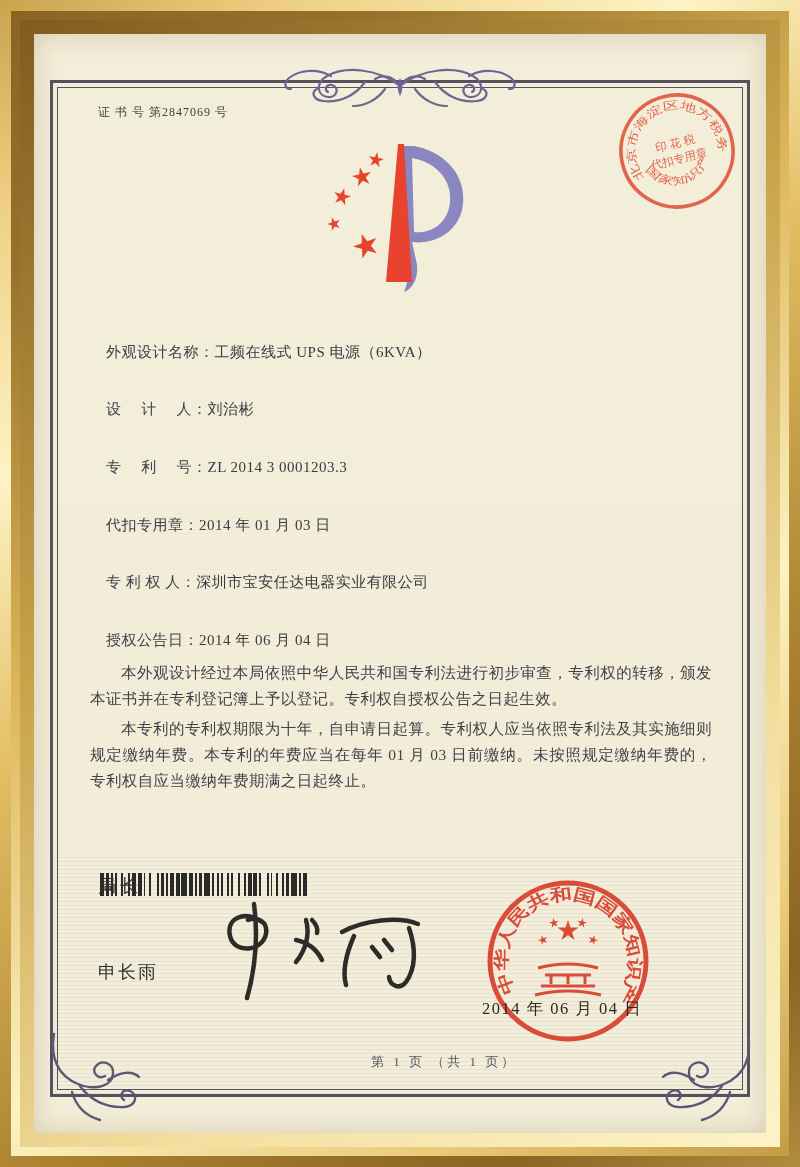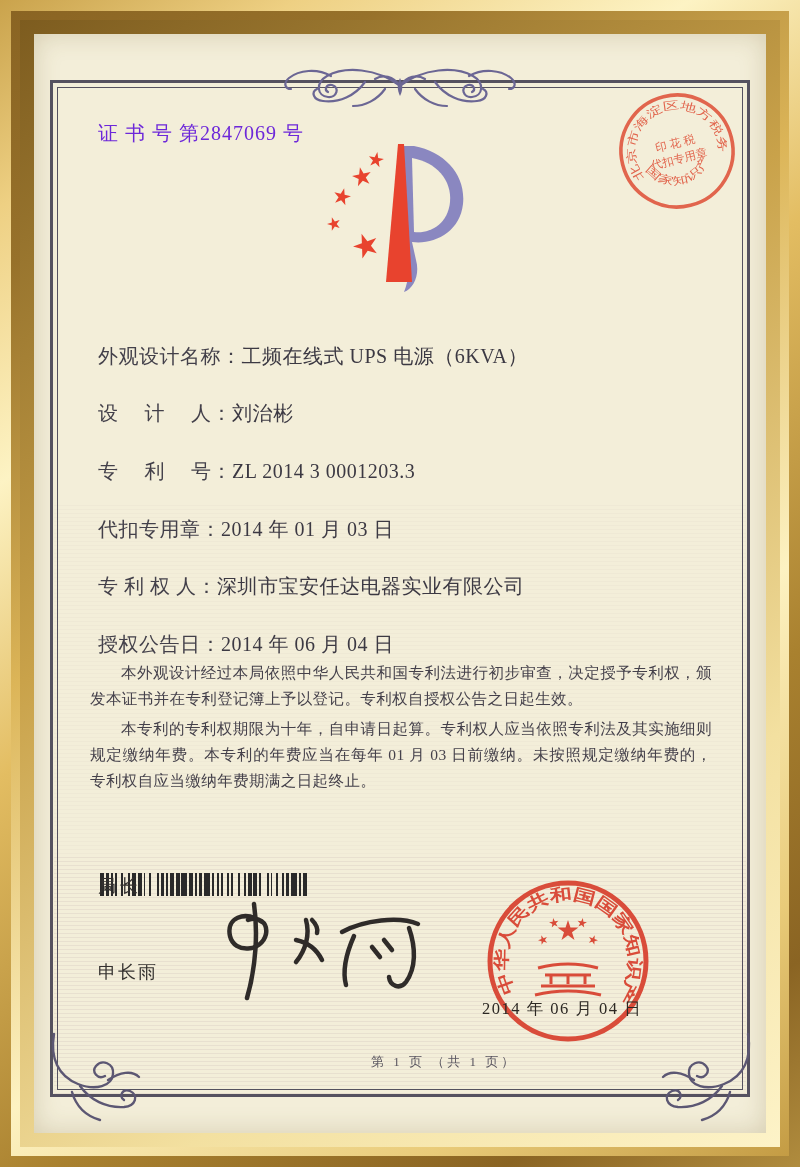--- a/index.html
+++ b/index.html
@@ -25,27 +25,27 @@
   
   .cert-border{position:absolute;left:16px;top:46px;width:700px;height:1017px;
       border:3px solid #55515f;outline:1px solid #55515f;outline-offset:-8px;
       box-sizing:border-box;}
   
   .flourish-top{position:absolute;left:231px;top:22px;}
   .corner-orn{position:absolute;}
   .corner-left{left:2px;top:996px;transform:scaleX(-1);}
   .corner-right{left:626px;top:996px;}
   
-  .cert-number{position:absolute;left:64px;top:86px;font-size:20px;color:#6d28d9;letter-spacing:1px;}
+  .cert-number{position:absolute;left:64px;top:70px;font-size:12px;color:#404040;letter-spacing:1px;}
   .tax-stamp{position:absolute;left:578px;top:52px;width:130px;height:130px;transform:rotate(-14deg);opacity:.92;}
   .logo{position:absolute;left:290px;top:108px;width:150px;height:152px;}
   .cert-title{position:absolute;left:0;top:258px;width:100%;margin:0;text-align:center;
       font-size:38px;font-weight:700;color:#33313a;letter-spacing:9px;}
   .fields{position:absolute;left:64px;top:294px;width:620px;}
-  .field-row{position:absolute;left:0;font-size:20px;color:#43404a;white-space:pre-wrap;letter-spacing:.5px;}
+  .field-row{position:absolute;left:8px;font-size:15px;color:#43404a;white-space:pre-wrap;letter-spacing:.5px;}
   .field-label{color:#43404a;}
   .field-value{color:#3c3943;}
   .paragraphs{position:absolute;left:56px;top:626px;width:622px;}
   .paragraphs p{margin:0 0 4px 0;font-size:15.5px;line-height:26px;color:#45414b;
       text-align:justify;text-indent:2em;letter-spacing:.4px;}
   .barcode{position:absolute;left:66px;top:839px;width:292px;height:23px;overflow:hidden;
       display:flex;align-items:stretch;}
   .barcode .b{height:100%;}
   .issuer-title{position:absolute;left:64px;top:840px;font-size:18px;color:#34312f;letter-spacing:4px;}
   .issuer-name{position:absolute;left:64px;top:926px;font-size:18px;color:#34312f;letter-spacing:2px;}
@@ -142,21 +142,21 @@
   <div class="fields">
     <div class="field-row" style="top:15px"><span class="field-label">外观设计名称：</span><span class="field-value">工频在线式 UPS 电源（6KVA）</span></div>
     <div class="field-row" style="top:72px"><span class="field-label">设　 计　 人：</span><span class="field-value">刘治彬</span></div>
     <div class="field-row" style="top:130px"><span class="field-label">专　 利　 号：</span><span class="field-value">ZL 2014 3 0001203.3</span></div>
     <div class="field-row" style="top:188px"><span class="field-label">代扣专用章：</span><span class="field-value">2014 年 01 月 03 日</span></div>
     <div class="field-row" style="top:245px"><span class="field-label">专 利 权 人：</span><span class="field-value">深圳市宝安任达电器实业有限公司</span></div>
     <div class="field-row" style="top:303px"><span class="field-label">授权公告日：</span><span class="field-value">2014 年 06 月 04 日</span></div>
   </div>
 
   <div class="paragraphs">
-    <p>本外观设计经过本局依照中华人民共和国专利法进行初步审查，决定授予专利权，颁发本证书并在专利登记簿上予以登记。专利权自授权公告之日起生效。</p>
+    <p>本外观设计经过本局依照中华人民共和国专利法进行初步审查，专利权的转移，颁发本证书并在专利登记簿上予以登记。专利权自授权公告之日起生效。</p>
     <p>本专利的专利权期限为十年，自申请日起算。专利权人应当依照专利法及其实施细则规定缴纳年费。本专利的年费应当在每年 01 月 03 日前缴纳。未按照规定缴纳年费的，专利权自应当缴纳年费期满之日起终止。</p>
   </div>
 
   <div class="barcode">
       <div class="b" style="width: 3.8px; background: rgb(42, 42, 42);"></div>
       <div class="b" style="width: 1.9px; background: transparent;"></div>
       <div class="b" style="width: 3.8px; background: rgb(42, 42, 42);"></div>
       <div class="b" style="width: 1.9px; background: transparent;"></div>
       <div class="b" style="width: 1.9px; background: rgb(42, 42, 42);"></div>
       <div class="b" style="width: 1.9px; background: transparent;"></div>

